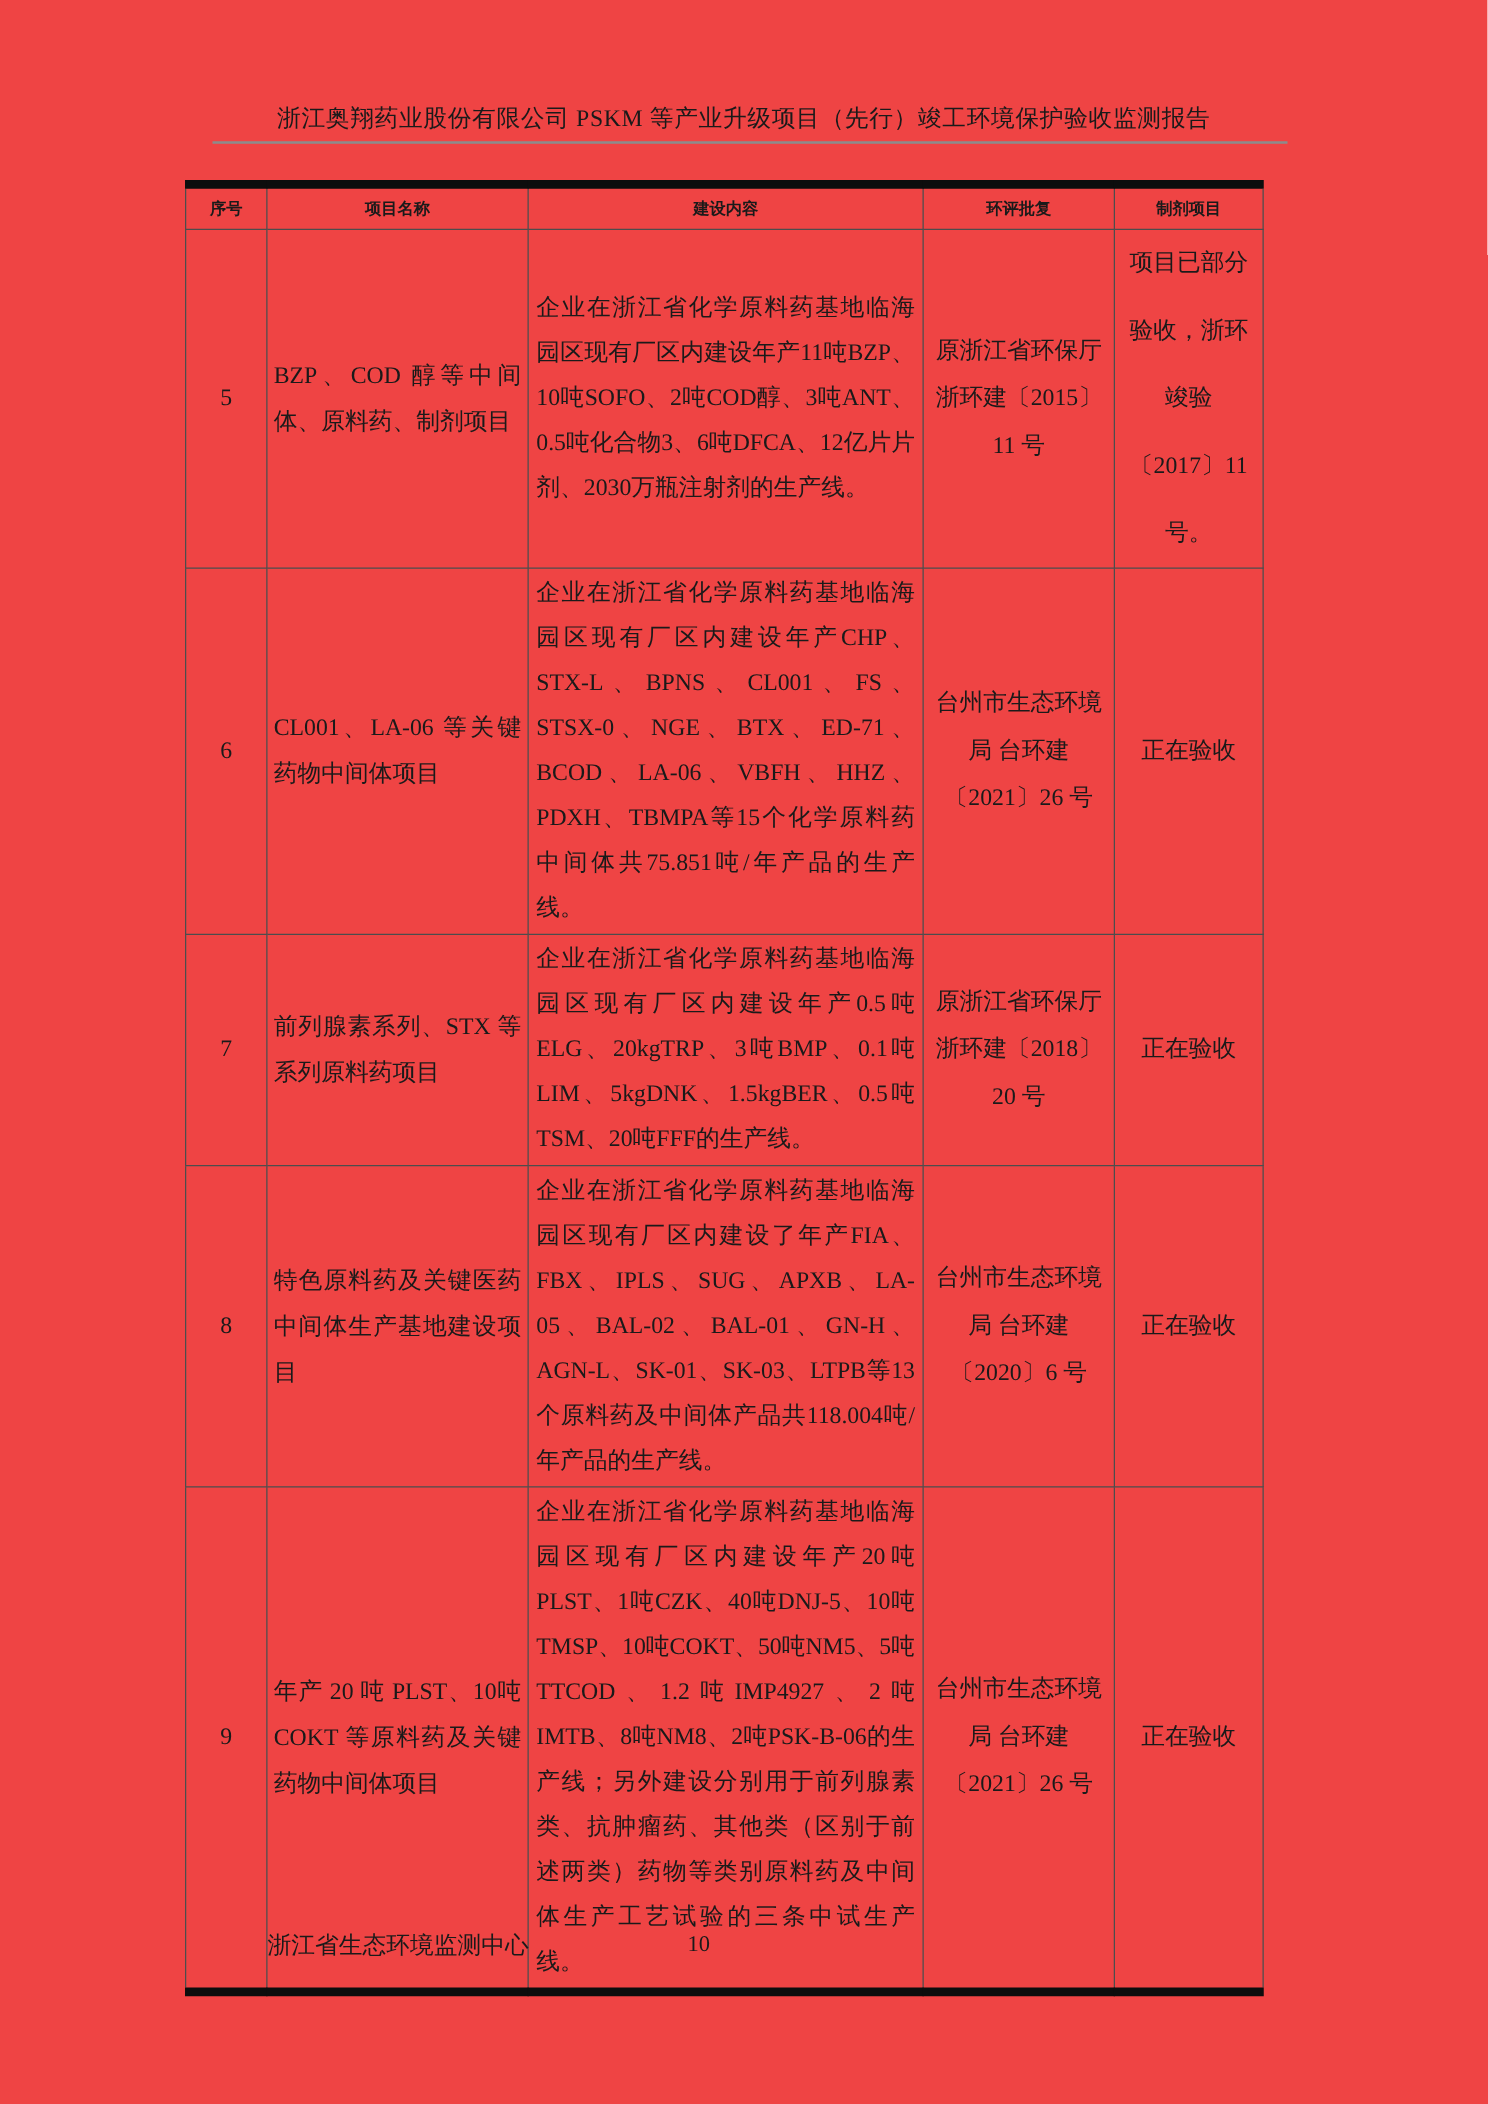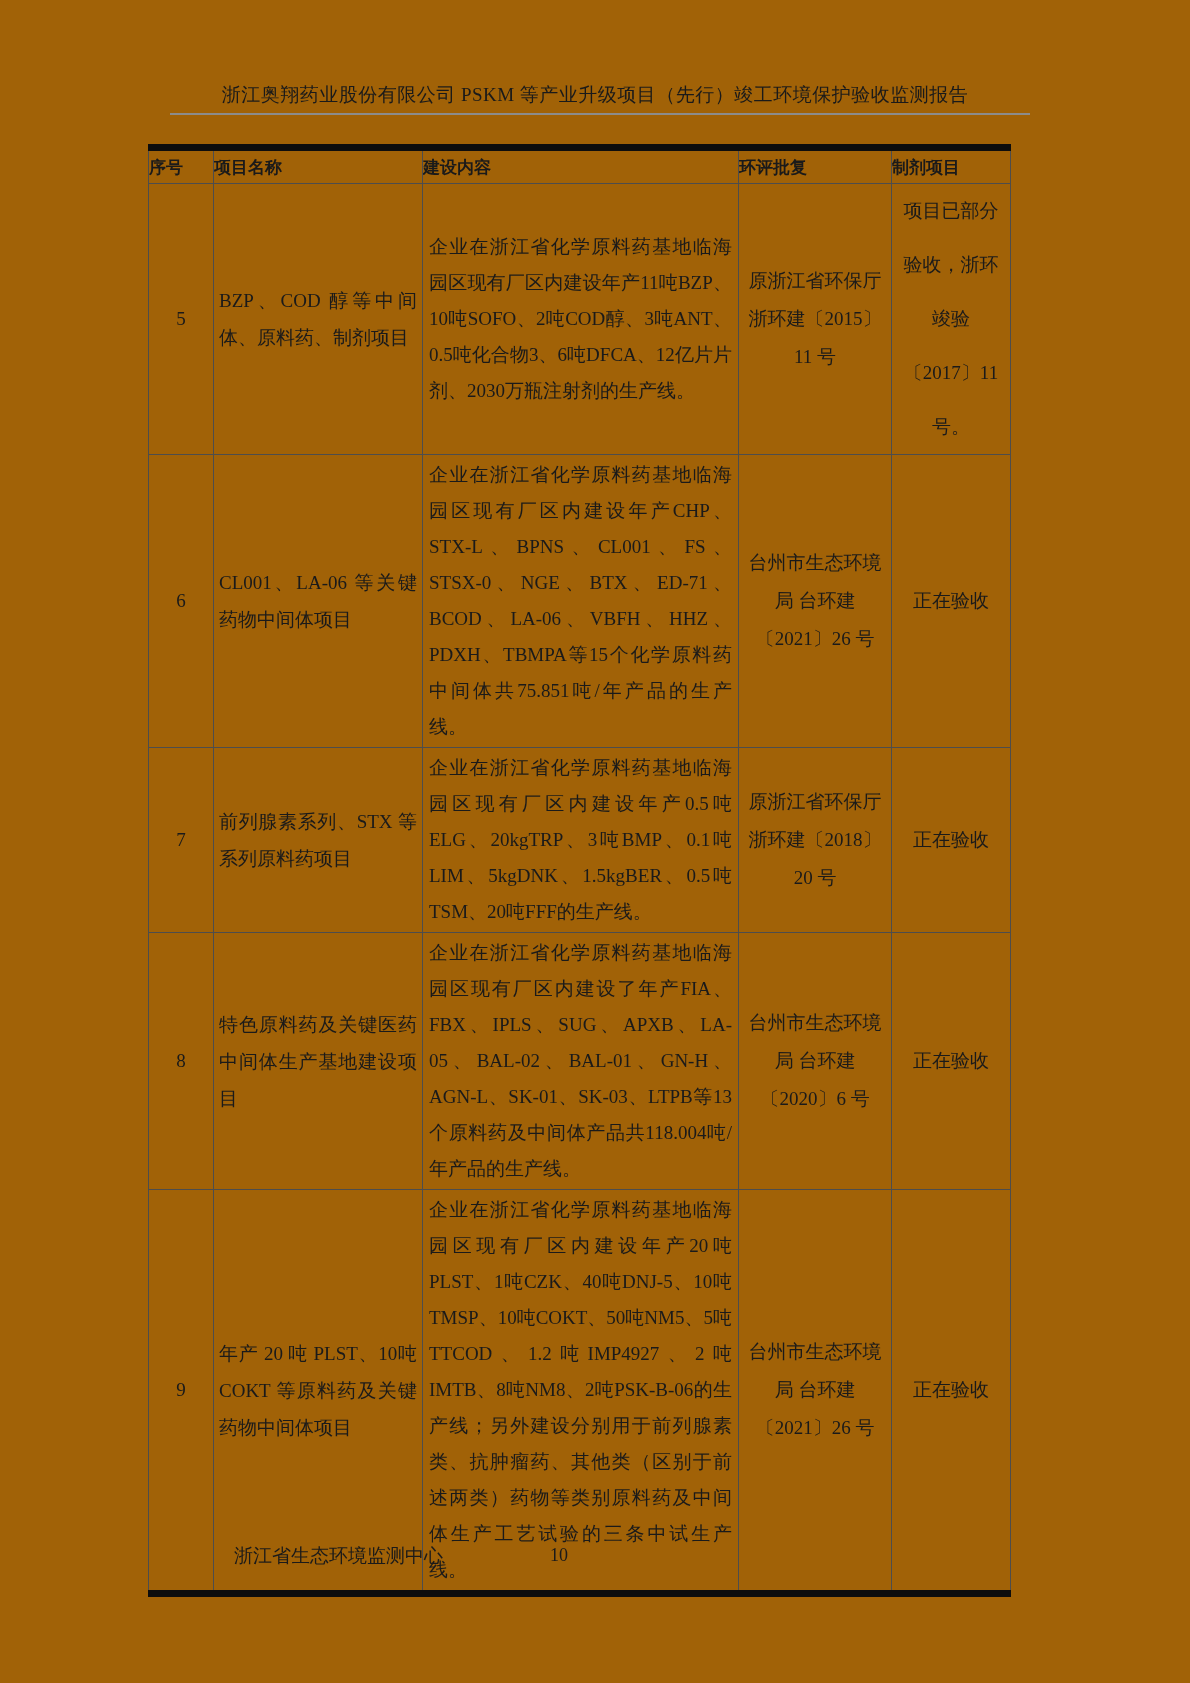--- a/index.html
+++ b/index.html
@@ -1,20 +1,20 @@
 <!DOCTYPE html>
 <html><head>
 <meta charset="utf-8">
 <style>
   html, body { margin: 0; padding: 0; background: #ffffff; }
   .page {
     position: relative;
     width: 1190px;
     height: 1683px;
-    background: #a16207;
+    background: #ef4444;
     font-family: "Liberation Serif", "DejaVu Serif", serif;
     color: #1a1a1a;
     overflow: hidden;
   }
   .doc-title {
     position: absolute;
     top: 82px;
     left: 0;
     width: 100%;
     text-align: center;
@@ -43,22 +43,22 @@
   }
   .v-table th, .v-table td {
     border: 1px solid #4d4d4d;
     vertical-align: middle;
     overflow: hidden;
     padding: 0;
   }
   .v-table th {
     height: 32px;
     font-weight: bold;
-    text-align: left;
-    font-size: 17px;
+    text-align: center;
+    font-size: 13px;
     font-family: Liberation Mono, monospace;
   }
   tr.r5 { height: 216px; }
   tr.r6 { height: 253px; }
   tr.r7 { height: 181px; }
   tr.r8 { height: 251px; }
   tr.r9 { height: 400px; }
   td.cell-index  { text-align: center; font-size: 19px; }
   td.cell-name   {
     text-align: justify;
@@ -84,21 +84,20 @@
     text-align: center;
     padding: 0 3px;
     line-height: 54px;
     overflow-wrap: break-word;
   }
   .footer-org {
     position: absolute;
     left: 214px;
     top: 1543px;
     font-size: 19px;
-    margin-left: 20px;
   }
   .footer-page {
     position: absolute;
     left: 550px;
     top: 1545px;
     width: 90px;
     font-size: 18px;
   }
 </style>
 </head>

